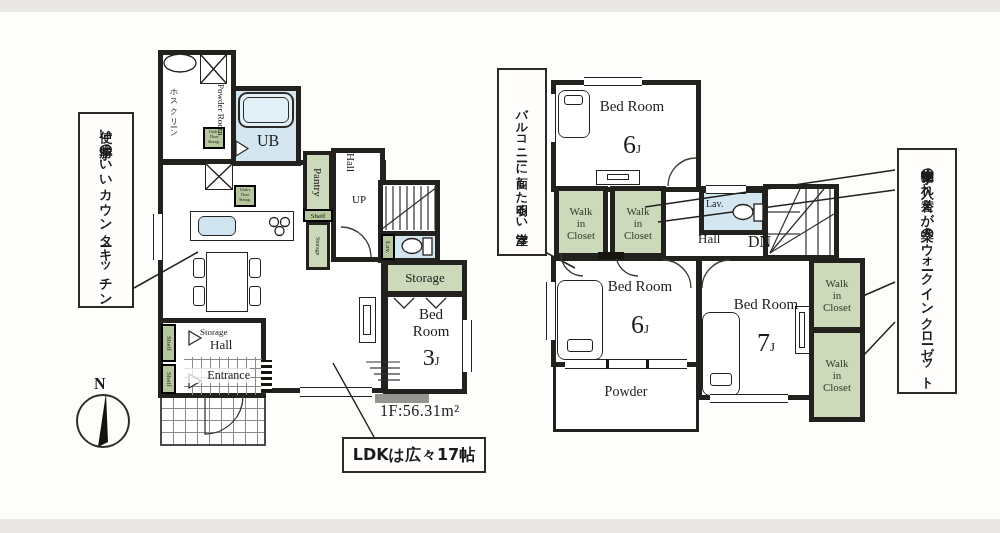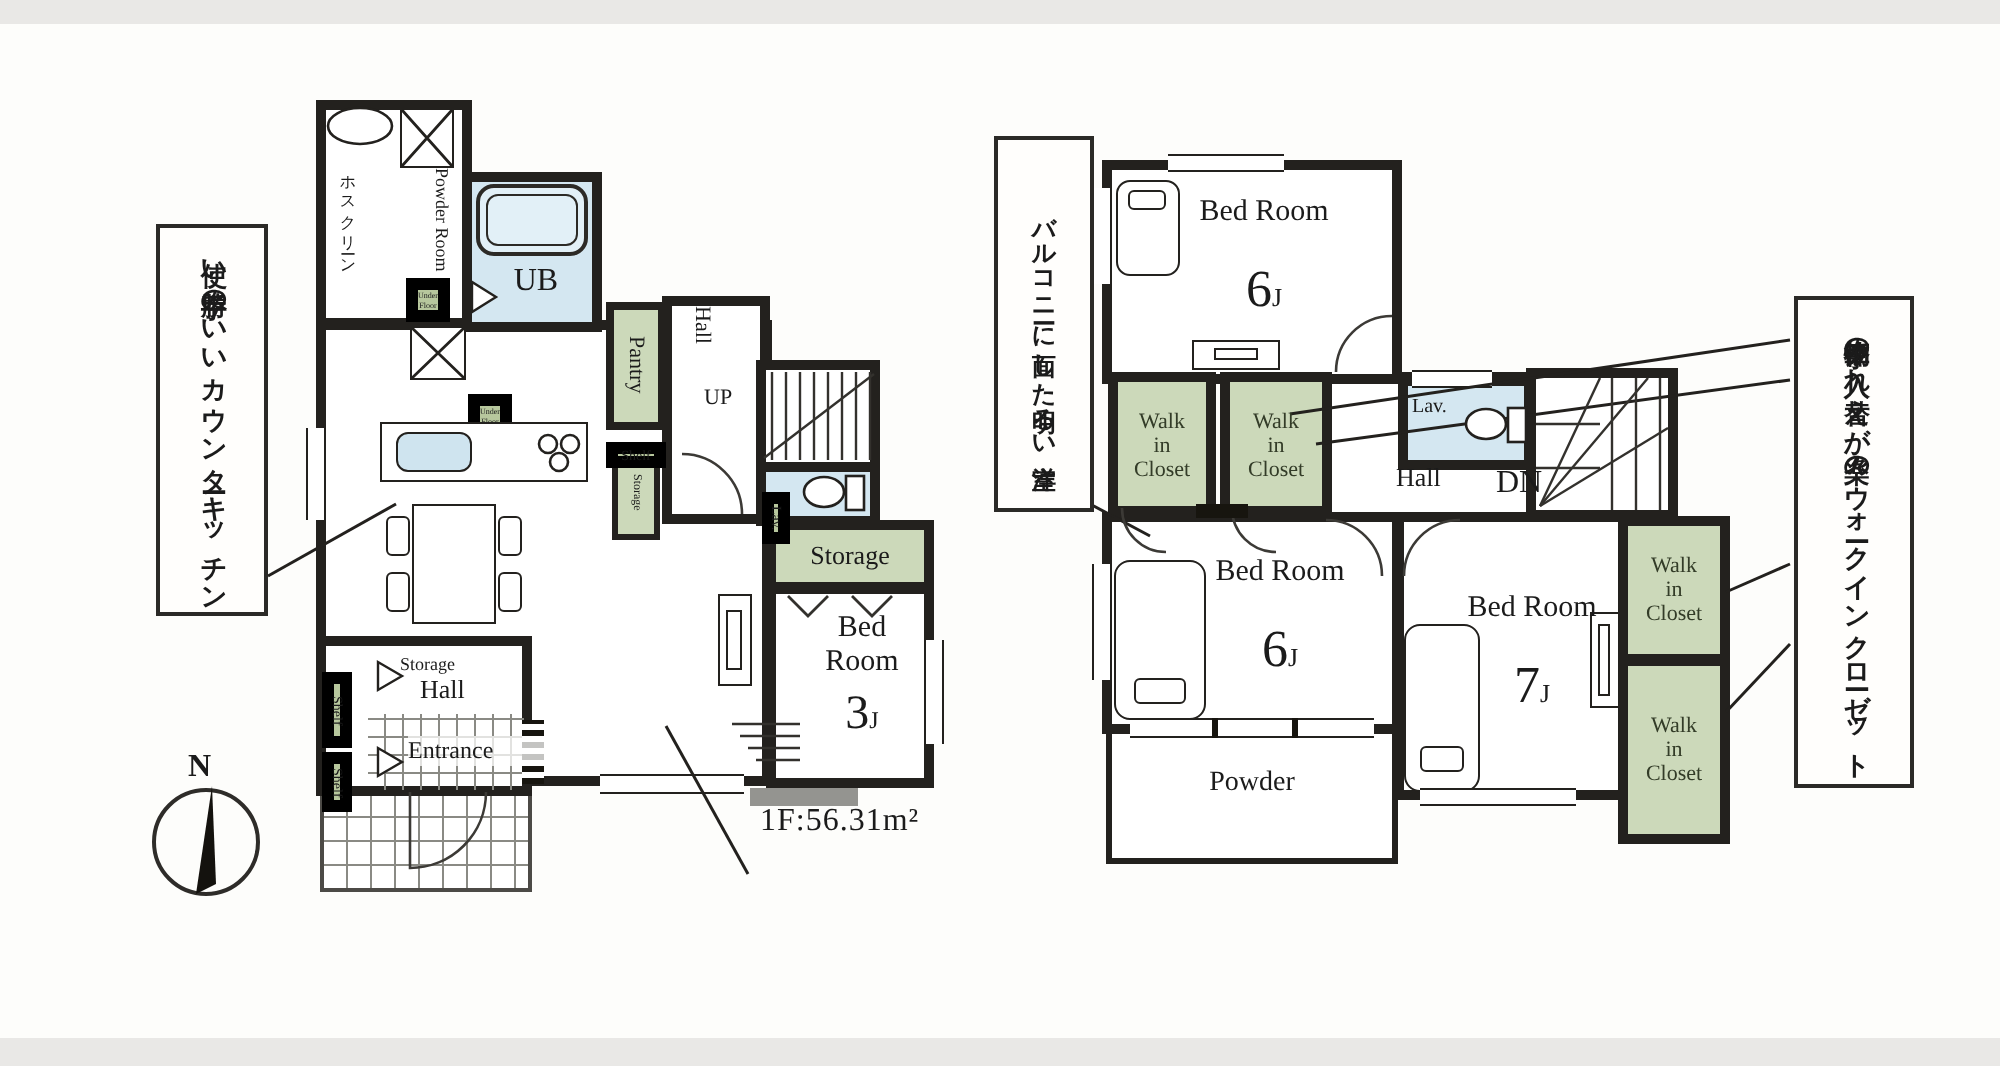--- a/index.html
+++ b/index.html
@@ -2,21 +2,21 @@
 <html><head>
 <meta charset="utf-8">
 <style>
   html,body{margin:0;padding:0;background:#f2f1ef;}
   #canvas{position:relative;width:1000px;height:533px;background:#fdfdfb;overflow:hidden;
           font-family:"Liberation Serif","DejaVu Serif",serif;color:#1b1b1b;}
   .abs{position:absolute;box-sizing:border-box;}
   .rm{position:absolute;box-sizing:border-box;background:#fff;border:5px solid #23211e;}
   .thin{border-width:2px;}
   .green{background:#ccd9ba;}
-  .greenchip{background:#b7c79d;border:6px solid #000000;margin-top:12px;}
+  .greenchip{background:#b7c79d;border:2px solid #000000;}
   .blue{background:#d4e7f1;}
   .ts{font-family:"Liberation Serif","DejaVu Serif",serif;color:#1b1b1b;}
   .jp{font-family:"DejaVu Sans",sans-serif;color:#1b1b1b;}
   .vs{writing-mode:vertical-rl;text-orientation:sideways;}
   .vj{writing-mode:vertical-rl;text-orientation:upright;}
   .cc{display:flex;align-items:center;justify-content:center;text-align:center;}
   .callout{position:absolute;box-sizing:border-box;background:#fffefc;border:2px solid #2b2a27;}
   .winH{position:absolute;box-sizing:border-box;background:#fff;border-top:1.5px solid #23211e;border-bottom:1.5px solid #23211e;z-index:6;}
   .winV{position:absolute;box-sizing:border-box;background:#fff;border-left:1.5px solid #23211e;border-right:1.5px solid #23211e;z-index:6;}
   .tiles{background-image:repeating-linear-gradient(0deg,transparent 0 11px,#8a8a84 11px 12px),
@@ -103,31 +103,34 @@
     </div>
   <div class="txt ts" style="left:392px;top:306px;width:78px;font-size:15px;line-height:17px;text-align:center;">
     <span>Bed</span><br>
     <span>Room</span>
   </div>
   <div class="txt ts" style="left:400px;top:344px;width:62px;text-align:center;">
     <span style="font-size:24px;">3</span><span style="font-size:12px;">J</span>
   </div>
   <div class="txt ts" style="left:200px;top:327px;width:60px;font-size:9px;"><span>Storage</span></div>
   <div class="txt ts" style="left:210px;top:337px;width:60px;font-size:13px;"><span>Hall</span></div>
-  <div class="txt ts" style="left:204px;top:368px;width:70px;font-size:12px;background:rgba(255,255,255,.75);"><span>Entrance</span></div>
+  <div class="txt ts" style="left:180px;top:368px;width:70px;font-size:12px;background:rgba(255,255,255,.75);text-align:right;"><span>Entrance</span></div>
   <div class="txt ts" style="left:380px;top:402px;width:115px;font-size:16px;letter-spacing:.5px;"><span>1F:56.31m²</span></div>
 
   <div class="abs" style="left:76px;top:394px;width:54px;height:54px;border:2.5px solid #2e2c29;border-radius:50%;z-index:5;"></div>
   <div class="txt ts" style="left:94px;top:375px;font-size:16px;font-weight:bold;"><span>N</span></div>
 
   <div class="callout" style="left:78px;top:112px;width:56px;height:196px;z-index:10;">
     <div class="jp vj cc" style="width:100%;height:100%;font-size:13px;font-weight:bold;line-height:25px;">
       <div>使い勝手のいい</div>
       <div>カウンターキッチン</div>
     </div>
+  </div>
+  <div class="callout cc" style="left:342px;top:437px;width:144px;height:36px;z-index:10;">
+    <span class="jp" style="font-size:16px;font-weight:bold;">LDKは広々17帖</span>
   </div>
 
   <div class="rm" style="left:645px;top:186px;width:124px;height:80px;z-index:1;"></div>
   <div class="rm" style="left:551px;top:80px;width:150px;height:112px;z-index:2;"></div>
   <div class="rm green" style="left:554px;top:186px;width:54px;height:72px;z-index:3;"></div>
   <div class="rm green" style="left:610px;top:186px;width:56px;height:72px;z-index:3;"></div>
   <div class="rm blue" style="left:699px;top:188px;width:68px;height:47px;z-index:3;"></div>
   <div class="rm" style="left:763px;top:184px;width:76px;height:76px;z-index:2;"></div>
   <div class="rm" style="left:551px;top:256px;width:150px;height:111px;z-index:2;"></div>
   <div class="rm" style="left:553px;top:363px;width:146px;height:69px;border-width:3px;z-index:1;"></div>

